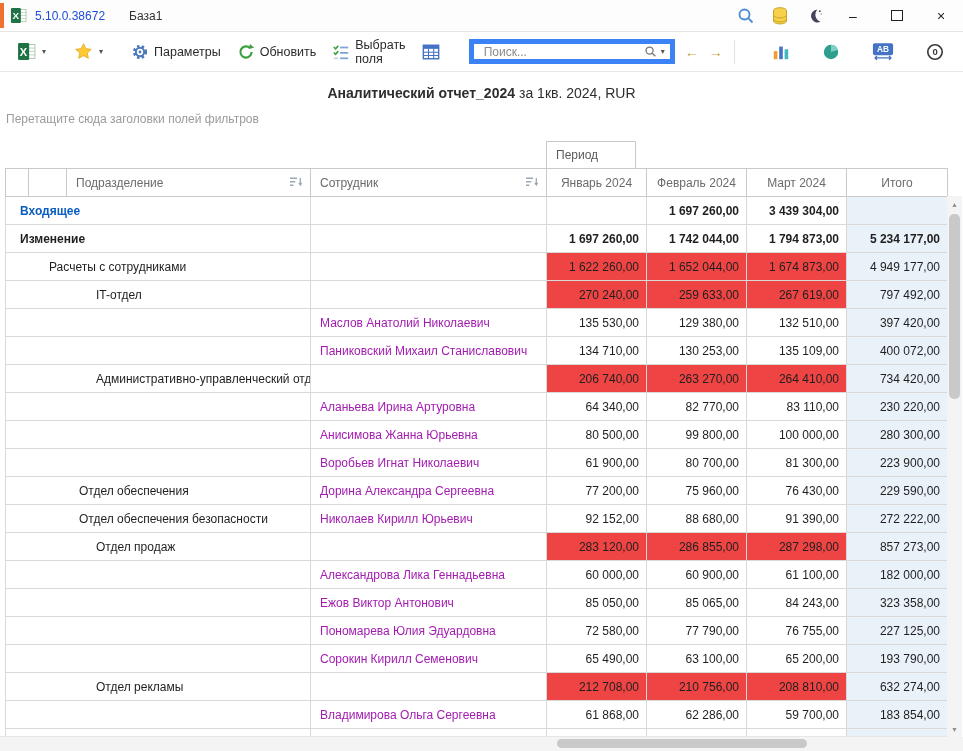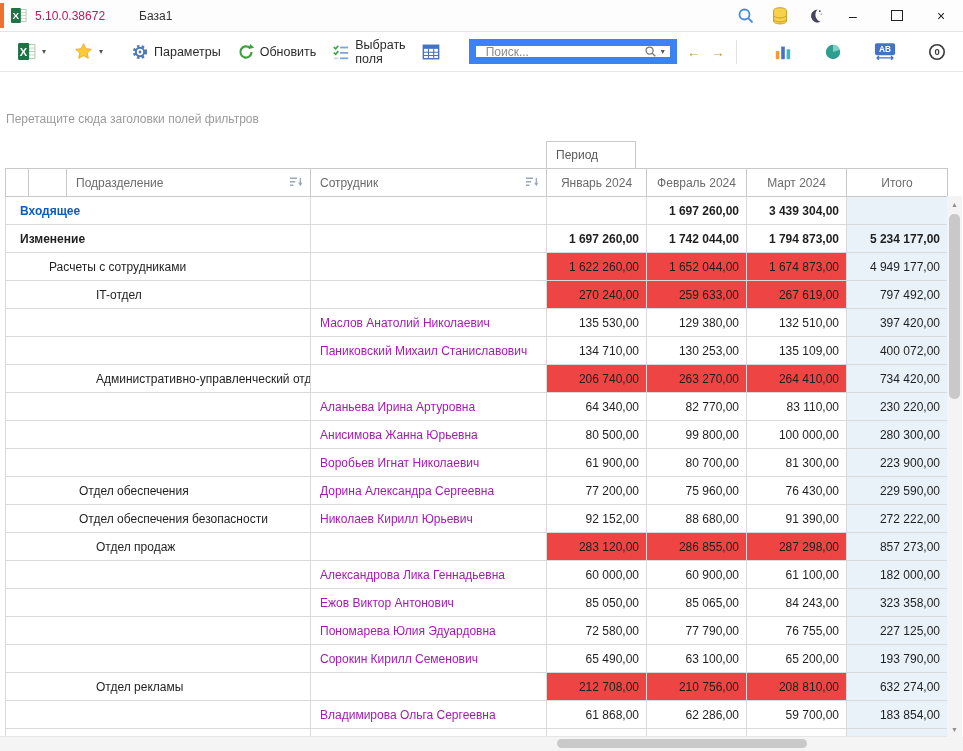--- a/index.html
+++ b/index.html
@@ -3,35 +3,35 @@
 <meta charset="utf-8">
 <style>
   html,body{margin:0;padding:0;background:#fff;}
   body{width:963px;height:751px;font-family:"Liberation Sans","DejaVu Sans",sans-serif;font-size:12px;color:#333;overflow:hidden;}
   .window{position:relative;width:963px;height:751px;background:#fff;overflow:hidden;}
 
   
   .titlebar{display:flex;align-items:center;height:31px;border-bottom:1px solid #e5e5e5;background:#fdfdfd;padding-left:10px;position:relative;}
   .accent-strip{position:absolute;left:0;top:3px;width:4px;height:25px;background:#ee7130;}
   .app-icon{margin-right:8px;display:flex;align-items:center;}
-  .version{font-size:12px;color:#be185d;margin-right:22px;}
+  .version{font-size:12px;color:#1d4ed8;margin-right:12px;}
   .base-tab{font-size:12px;color:#333;padding:16px 12px;height:100%;display:flex;align-items:center;}
   .doc-tab{display:flex;align-items:center;gap:7px;padding:0 12px;height:100%;border-left:1px solid #ececec;border-right:1px solid #ececec;}
   .doc-title{font-size:12px;color:#222;}
   .tb-right{margin-left:auto;display:flex;align-items:center;height:100%;}
   .tb-icon{width:34px;height:100%;display:flex;align-items:center;justify-content:center;}
   .win-btn{width:44px;height:100%;display:flex;align-items:center;justify-content:center;font-size:14px;color:#222;}
   .maxbox{width:10px;height:9px;border:1px solid #222;display:inline-block;}
 
   
   .toolbar{display:flex;align-items:center;height:39px;border-bottom:1px solid #e8e8e8;padding:0 10px;gap:2px;background:#fff;}
   .tool-btn{display:flex;align-items:center;gap:5px;padding:3px 7px;font-size:12.5px;color:#2b2b2b;border-radius:3px;}
   .vsep{width:1px;height:24px;background:#e2e2e2;margin:0 5px;}
   .caret{font-size:8px;color:#555;margin-left:1px;}
-  .search-box{display:flex;align-items:center;border:7px solid #3b82f6;height:25px;width:208px;margin:0 4px 0 8px;padding:0 5px 0 8px;gap:3px;background:#fff;box-sizing:border-box;}
+  .search-box{display:flex;align-items:center;border:5px solid #3b82f6;height:25px;width:208px;margin:0 4px 0 8px;padding:0 5px 0 8px;gap:3px;background:#fff;box-sizing:border-box;}
   .search-box input{border:0;outline:0;flex:1;min-width:0;font-family:"Liberation Sans","DejaVu Sans",sans-serif;font-size:12px;color:#333;background:transparent;}
   .search-box input::placeholder{color:#8a8a8a;}
   .arrow-btn{color:#c59b3a;font-size:14px;padding:0 4px;line-height:1;}
   .right-tools{margin-left:auto;display:flex;align-items:center;gap:32px;padding-right:2px;}
 
   
   .report-title{text-align:center;margin-top:13px;font-size:14px;color:#2e2e2e;}
   .report-title b{font-weight:700;}
   .report-title span{margin-left:4px;}
   .filter-hint{position:absolute;left:6px;top:112px;color:#9b9b9b;font-size:12px;}
@@ -217,20 +217,23 @@
       <span style="display:flex">
         <svg width="18" height="18" viewBox="0 0 20 20">
             <circle cx="10" cy="10" r="8" fill="none" stroke="#3a3a3a" stroke-width="1.8"></circle>
             <text x="10" y="13.8" text-anchor="middle" font-size="10.5" font-weight="bold" fill="#3a3a3a">0</text>
           </svg>
       </span>
       <span class="caret">▾</span>
     </div>
   </div>
 
+  <div class="report-title">
+    <b>Аналитический отчет_2024</b><span>за 1кв. 2024, RUR</span>
+  </div>
 
   <div class="filter-hint">Перетащите сюда заголовки полей фильтров</div>
 
   <div class="pivot">
     <div class="period-cell">Период</div>
     <table class="grid">
       <colgroup>
         <col style="width:23px">
           <col style="width:38px">
           <col style="width:244px">

